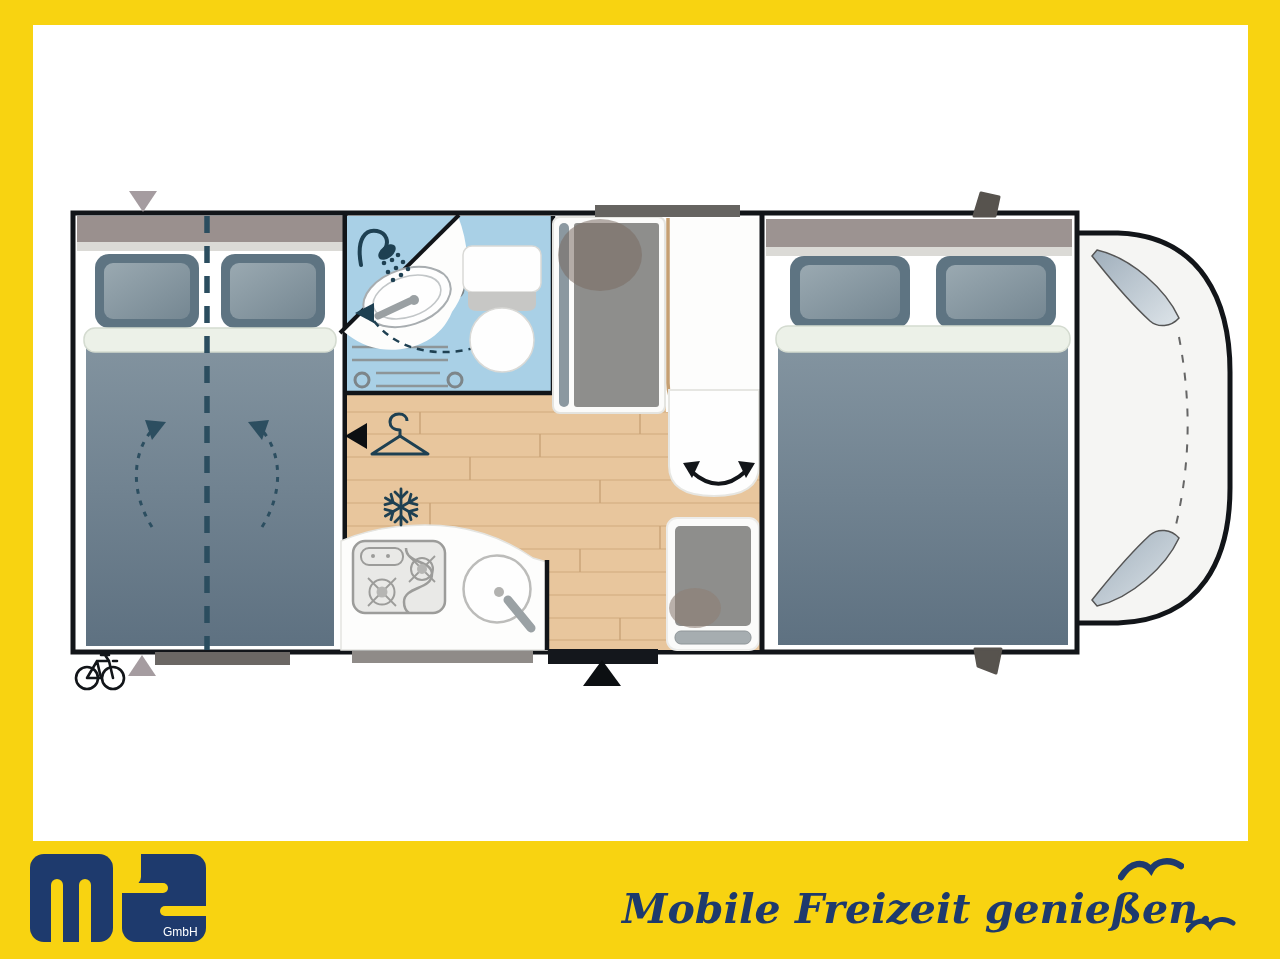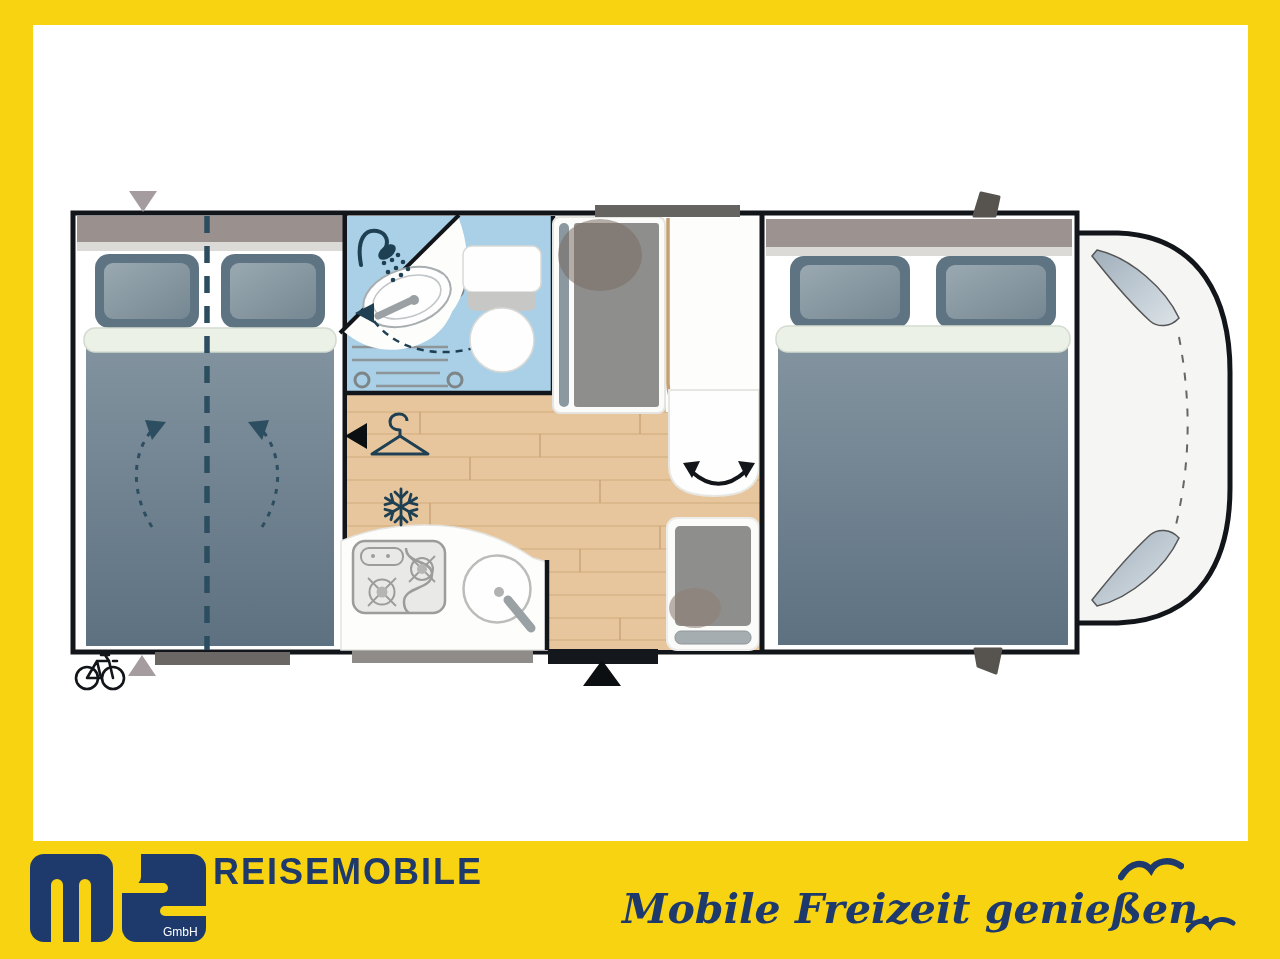--- a/index.html
+++ b/index.html
@@ -254,21 +254,20 @@
     <svg class="logo-svg" width="176" height="88" viewBox="0 0 176 88">
       <rect x="0" y="0" width="83" height="88" rx="14" style="fill:var(--brand-navy,#1E3A6D)"></rect>
       <rect x="21" y="25" width="12" height="70" rx="6" style="fill:var(--frame-yellow,#F8D311)"></rect>
       <rect x="49" y="25" width="12" height="70" rx="6" style="fill:var(--frame-yellow,#F8D311)"></rect>
       <rect x="92" y="0" width="84" height="88" rx="14" style="fill:var(--brand-navy,#1E3A6D)"></rect>
       <rect x="86" y="-8" width="25" height="40" rx="9" style="fill:var(--frame-yellow,#F8D311)"></rect>
       <rect x="84" y="29" width="54" height="10" rx="5" style="fill:var(--frame-yellow,#F8D311)"></rect>
       <rect x="130" y="52" width="52" height="10" rx="5" style="fill:var(--frame-yellow,#F8D311)"></rect>
       <text x="133" y="82" font-size="12" fill="#ffffff" font-family="Liberation Sans, sans-serif">GmbH</text>
     </svg>
-    <div class="brand-company">REISEMOBILE</div>
     <div class="slogan">Mobile Freizeit genießen.</div>
     <svg class="bird1" width="66" height="34" viewBox="0 0 66 34">
       <path d="M3,24 C13,8 26,8 33,17 C38,8 51,5 63,13" fill="none" style="stroke:var(--brand-navy,#1E3A6D)" stroke-width="6.5" stroke-linecap="round"></path>
     </svg>
     <svg class="bird2" width="50" height="25" viewBox="0 0 50 25">
       <path d="M2,17 C10,6 19,6 24,13 C28,6 38,4 47,10" fill="none" style="stroke:var(--brand-navy,#1E3A6D)" stroke-width="5" stroke-linecap="round"></path>
     </svg>
   </div>
 
 </div>

